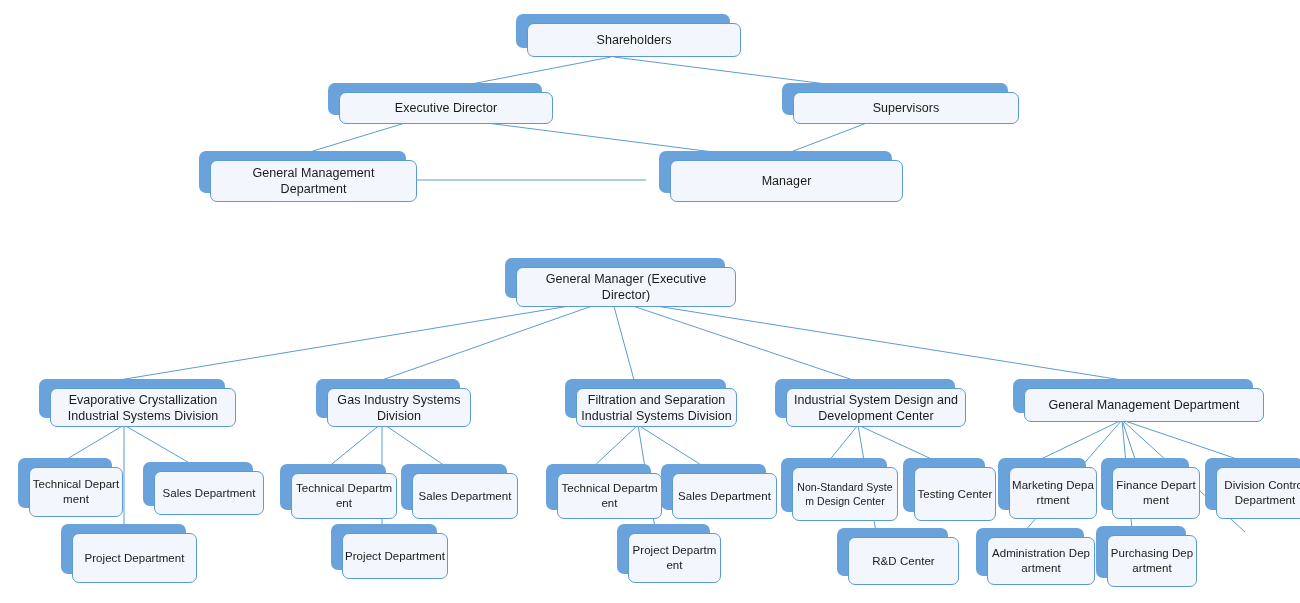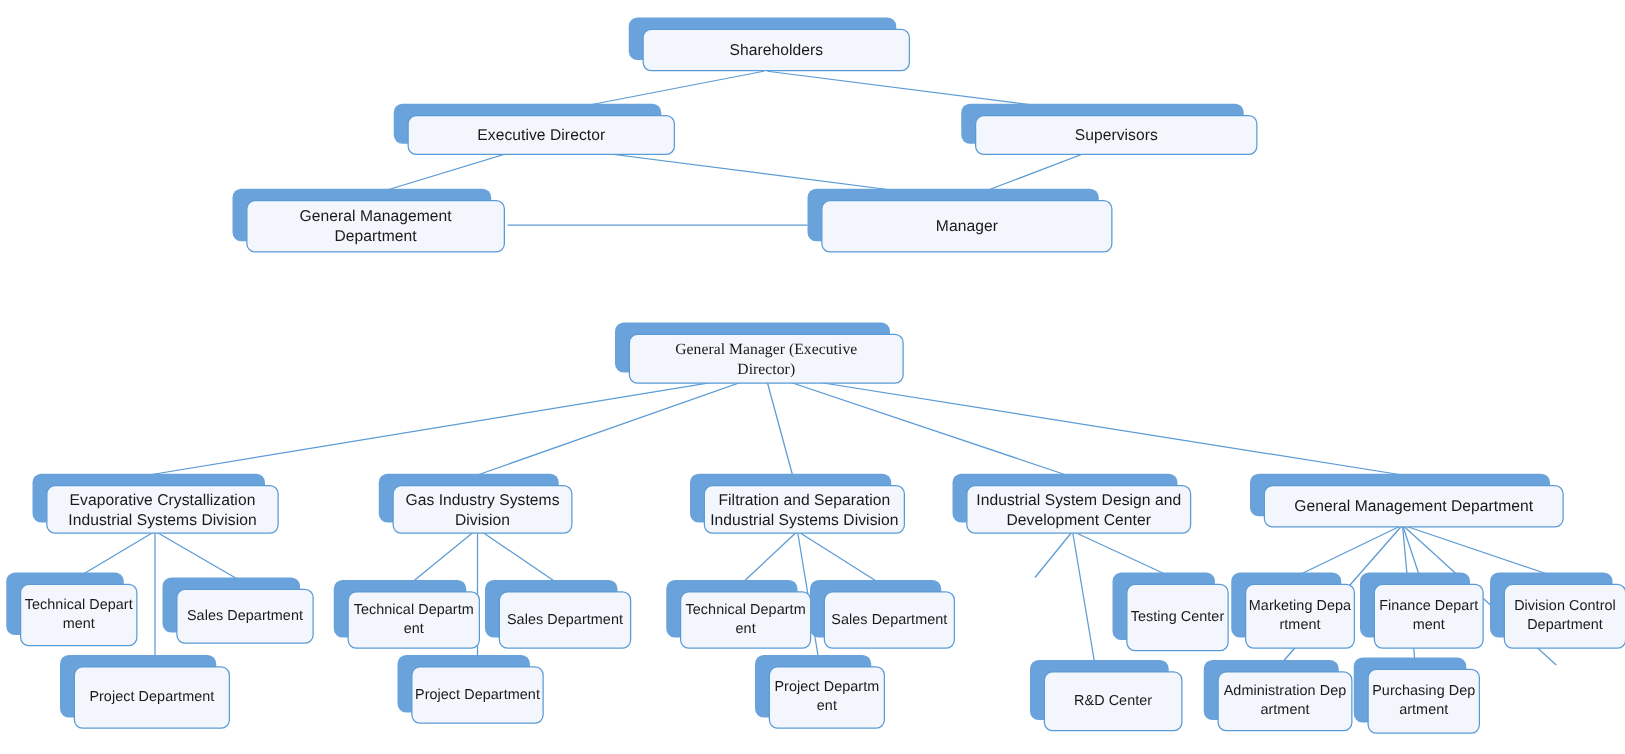--- a/index.html
+++ b/index.html
@@ -26,20 +26,21 @@
   #node-layer {
     position: absolute;
     left: 0;
     top: 0;
     width: 1300px;
     height: 603px;
   }
   .node {
     position: absolute;
     box-sizing: border-box;
+    margin-left: 13px;
   }
   .node .shadow {
     position: absolute;
     left: 0;
     top: 0;
     width: 100%;
     height: 100%;
     background: #6AA3DB;
     border-radius: 7px;
   }
@@ -139,21 +140,21 @@
         <div class="face">
           <span class="label">General Management<br>Department</span>
         </div>
       </div>
       <div class="node" style="left: 646px; top: 151px; width: 233px; height: 42px;">
         <div class="shadow"></div>
         <div class="face">
           <span class="label">Manager</span>
         </div>
       </div>
-      <div class="node" style="left: 492px; top: 258px; width: 220px; height: 40px; font-family: Liberation Serif, serif;">
+      <div class="node" style="left: 492px; top: 258px; width: 220px; height: 40px;">
         <div class="shadow"></div>
         <div class="face">
           <span class="label">General Manager (Executive<br>Director)</span>
         </div>
       </div>
       <div class="node" style="left: 26px; top: 379px; width: 186px; height: 39px;">
         <div class="shadow"></div>
         <div class="face">
           <span class="label">Evaporative Crystallization<br>Industrial Systems Division</span>
         </div>
@@ -227,20 +228,26 @@
       <div class="node small" style="left: 648px; top: 464px; width: 105px; height: 46px;">
         <div class="shadow"></div>
         <div class="face">
           <span class="label">Sales Department</span>
         </div>
       </div>
       <div class="node small" style="left: 604px; top: 524px; width: 93px; height: 50px;">
         <div class="shadow"></div>
         <div class="face">
           <span class="label">Project Department</span>
+        </div>
+      </div>
+      <div class="node tiny" style="left: 768px; top: 458px; width: 106px; height: 54px;">
+        <div class="shadow"></div>
+        <div class="face">
+          <span class="label">Non-Standard System Design Center</span>
         </div>
       </div>
       <div class="node small" style="left: 890px; top: 458px; width: 82px; height: 54px;">
         <div class="shadow"></div>
         <div class="face">
           <span class="label">Testing Center</span>
         </div>
       </div>
       <div class="node small" style="left: 824px; top: 528px; width: 111px; height: 48px;">
         <div class="shadow"></div>

